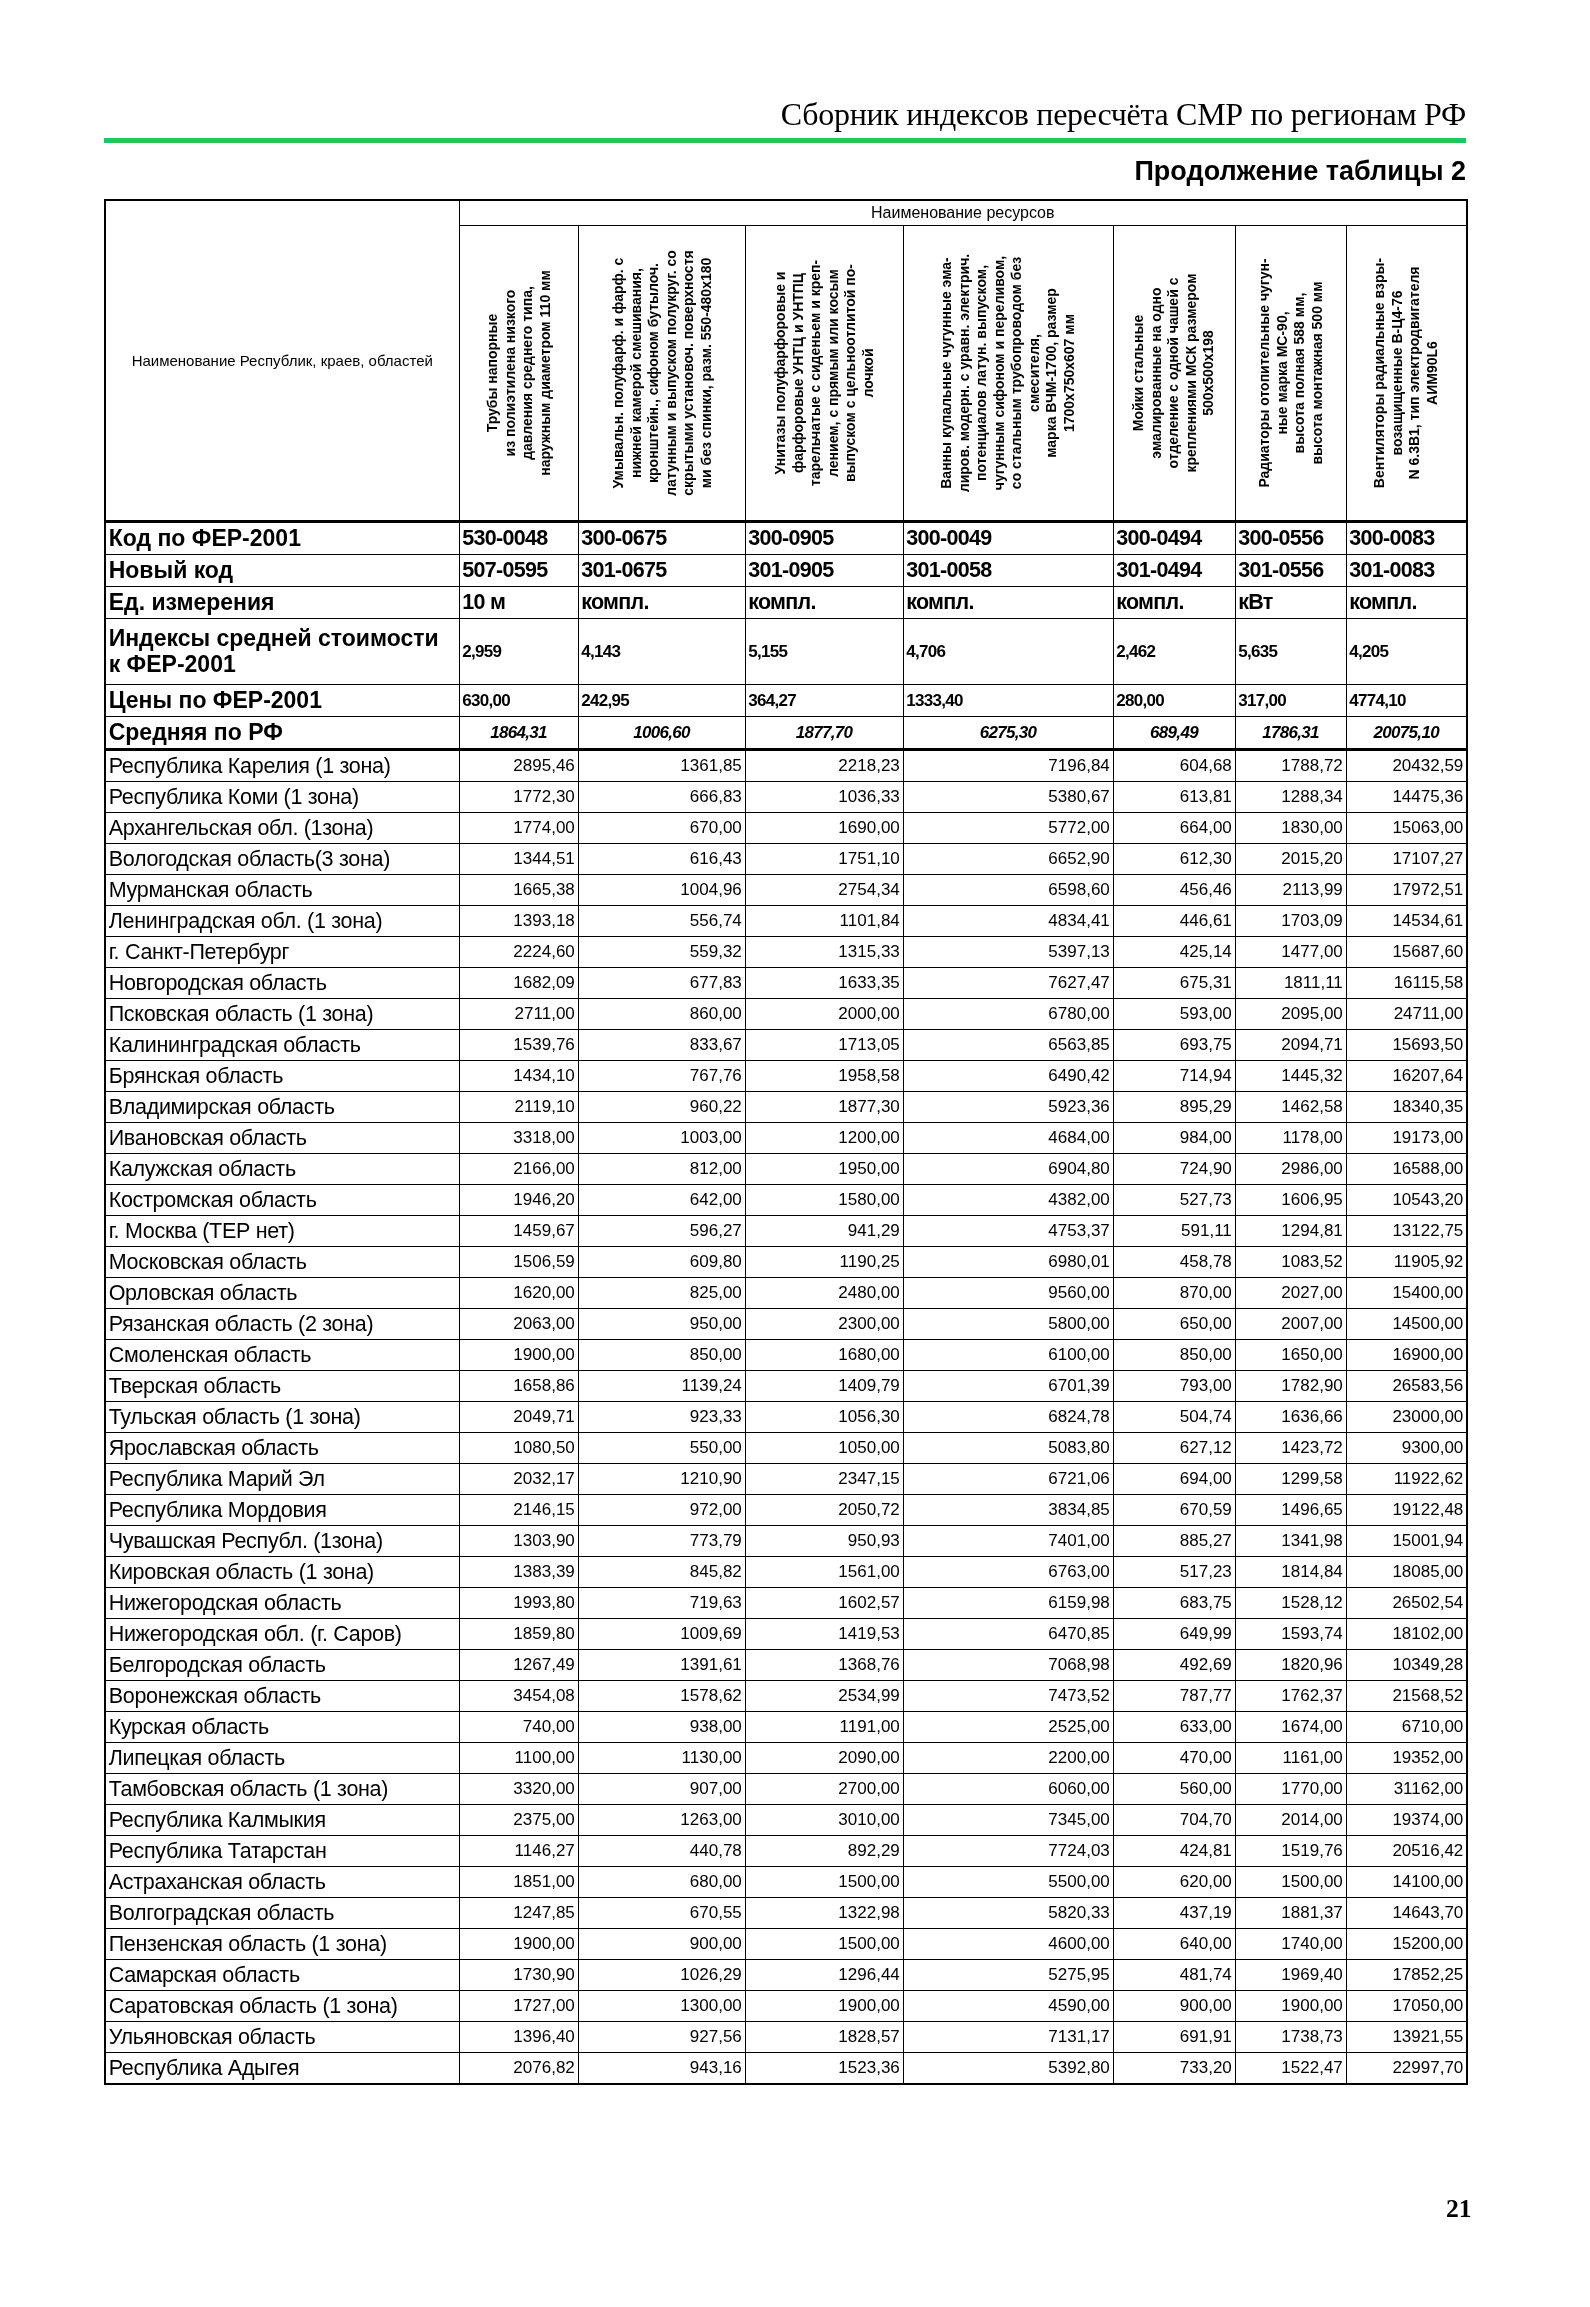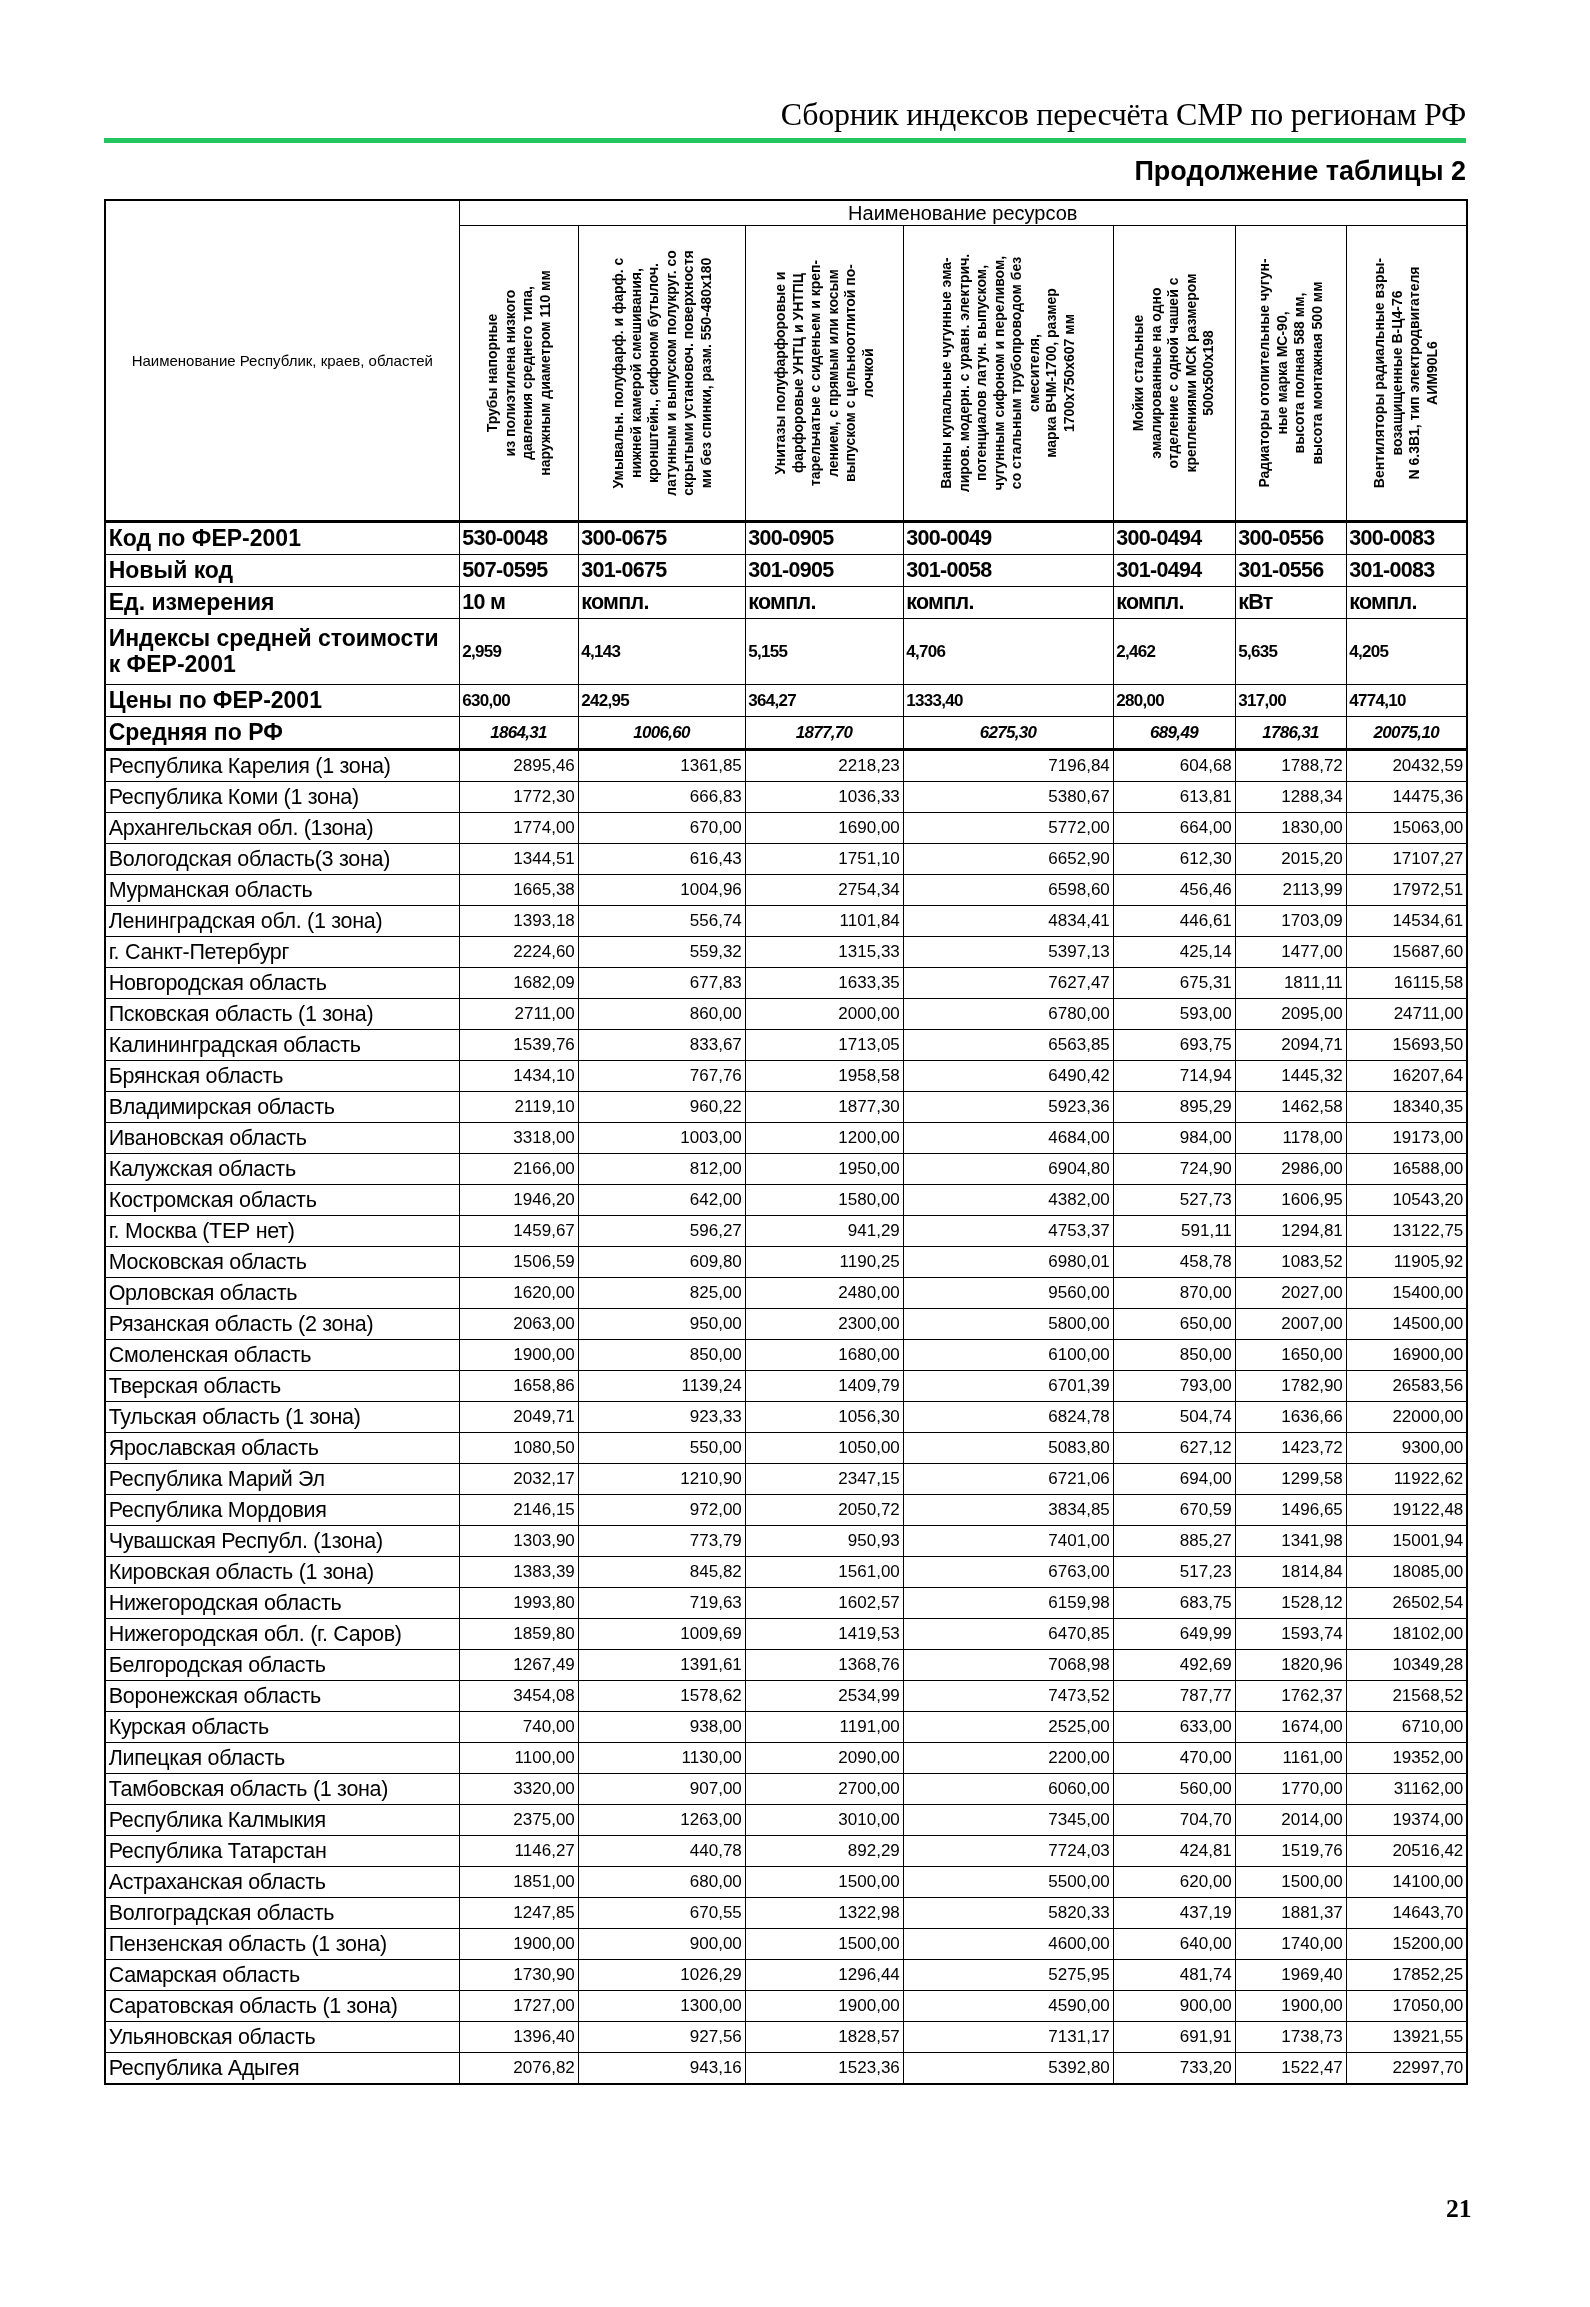--- a/index.html
+++ b/index.html
@@ -22,21 +22,21 @@
     border-collapse: collapse; table-layout: fixed;
     font-family: "Liberation Sans", "DejaVu Sans", sans-serif;
     border: 2.7px solid #000;
   }
   .tbl td, .tbl th {
     border: 1.3px solid #000; padding: 0 2.7px; overflow: hidden; white-space: nowrap;
   }
   .hdr-name {
     font-weight: normal; font-size: 15px; line-height: 19px; text-align: center; white-space: normal !important;
   }
-  .hdr-res { font-weight: normal; font-size: 20px; text-align: center; height: 24px; }
+  .hdr-res { font-weight: normal; font-size: 16px; text-align: center; height: 24px; }
   .vert-cell { height: 294px; padding: 0 !important; vertical-align: middle; position: relative; }
   .vert {
     position: absolute; left: 50%; top: 50%;
     transform: translate(-50%, -50%) rotate(-90deg);
     width: 283px; text-align: center; white-space: pre-line;
     font-size: 14px; line-height: 17.5px;
   }
   .thick-top td { border-top: 3.4px solid #000; }
   .meta td { font-size: 23px; height: 31px; line-height: 31px; font-weight: bold; }
   .meta td.num { text-align: left; font-size: 21.5px; letter-spacing: -0.7px; }
@@ -398,21 +398,21 @@
         <td class="num">26583,56</td>
       </tr>
       <tr class="row">
         <td>Тульская область (1 зона)</td>
         <td class="num">2049,71</td>
         <td class="num">923,33</td>
         <td class="num">1056,30</td>
         <td class="num">6824,78</td>
         <td class="num">504,74</td>
         <td class="num">1636,66</td>
-        <td class="num">22000,00</td>
+        <td class="num">23000,00</td>
       </tr>
       <tr class="row">
         <td>Ярославская область</td>
         <td class="num">1080,50</td>
         <td class="num">550,00</td>
         <td class="num">1050,00</td>
         <td class="num">5083,80</td>
         <td class="num">627,12</td>
         <td class="num">1423,72</td>
         <td class="num">9300,00</td>

